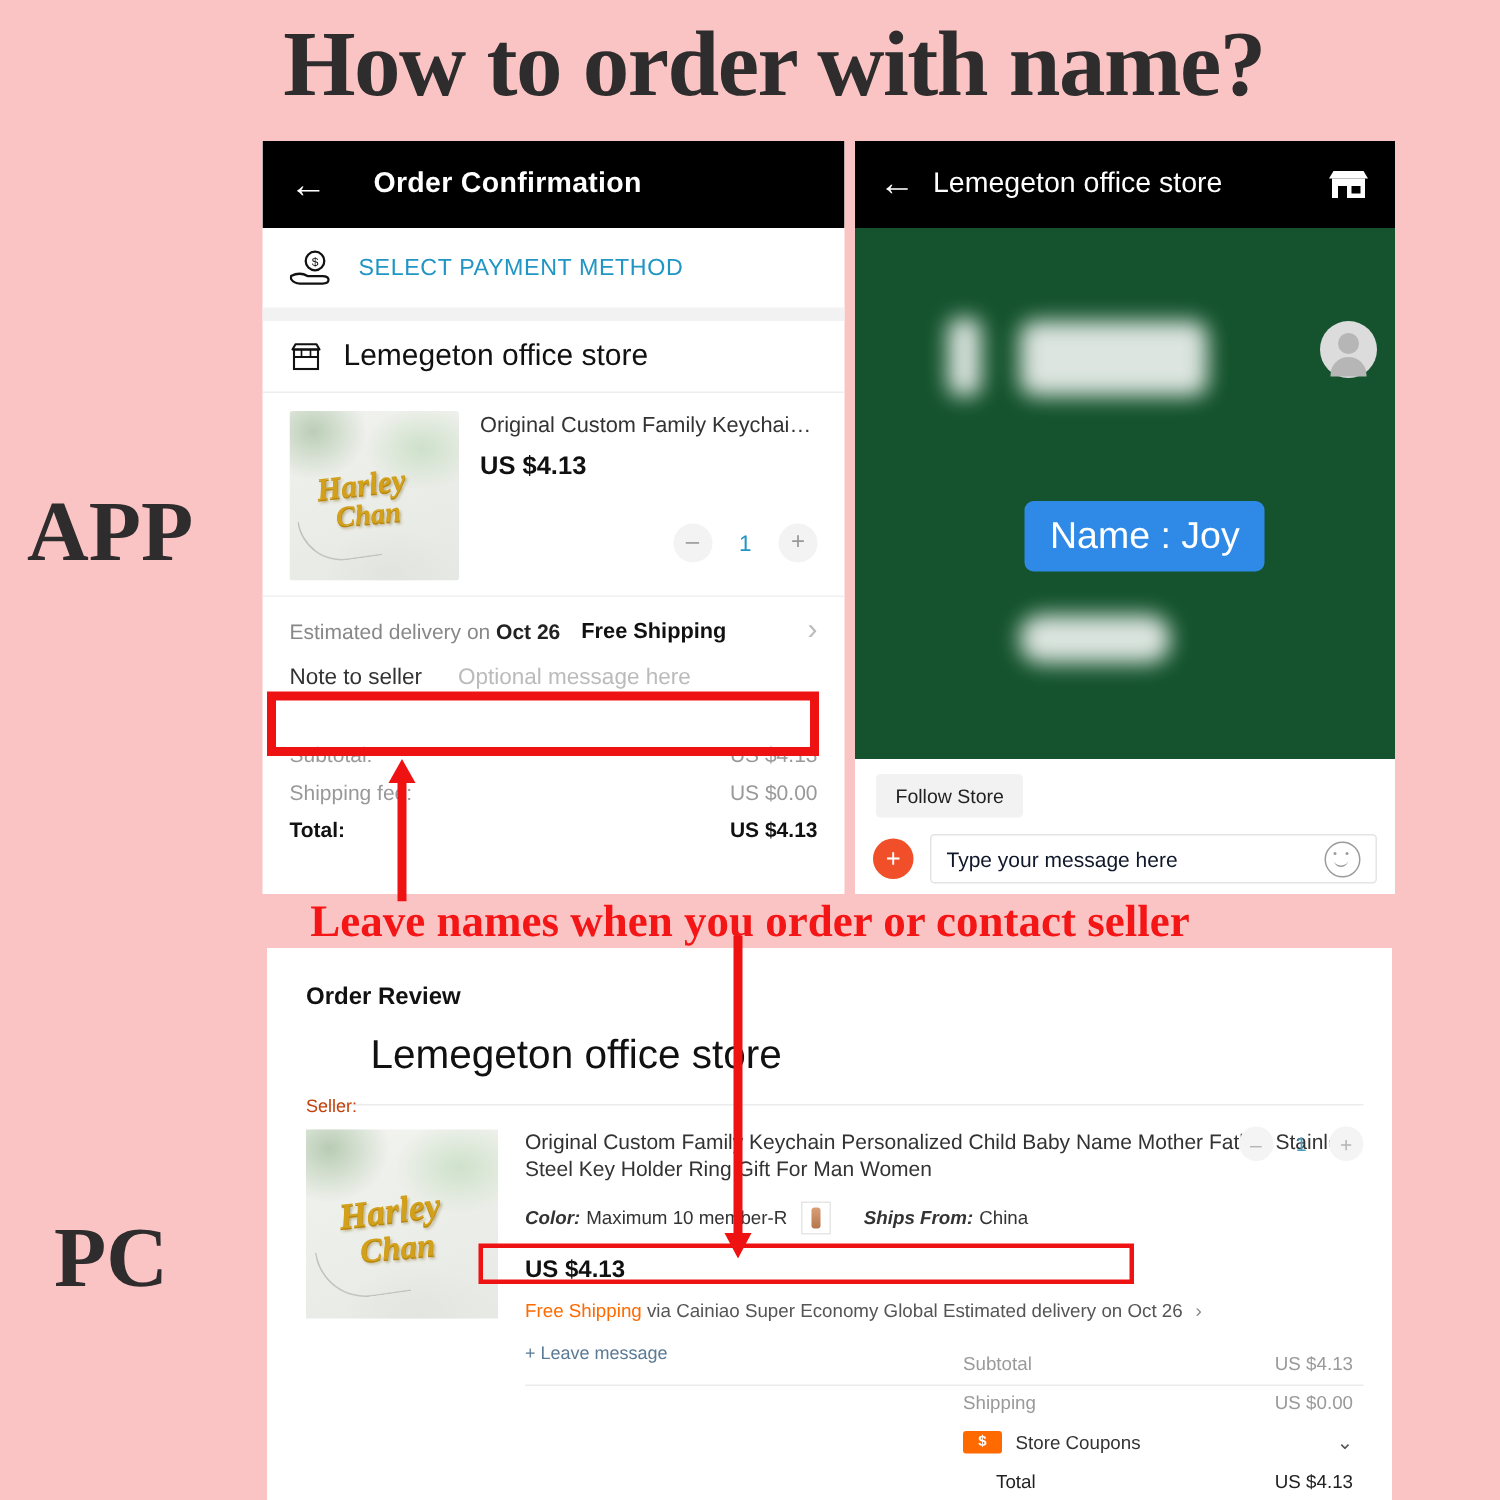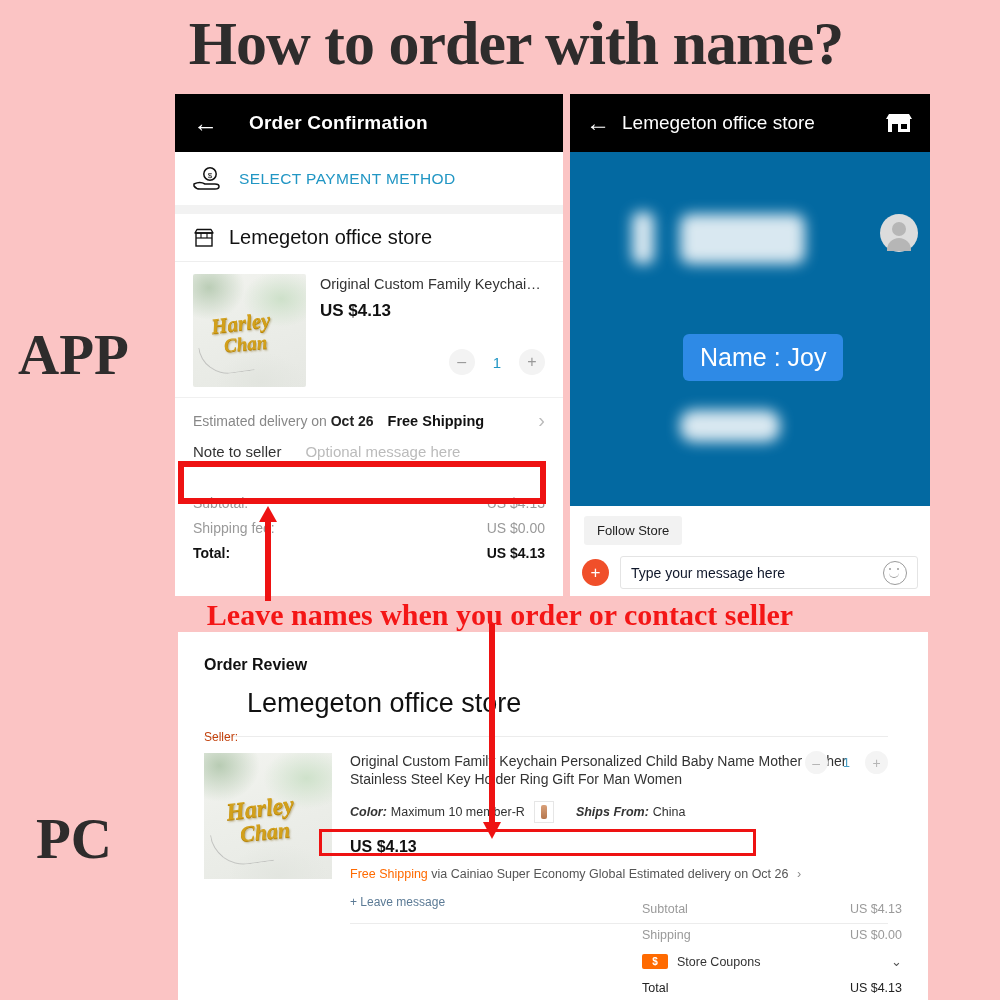--- a/index.html
+++ b/index.html
@@ -118,21 +118,21 @@
   
   #app-right{left:570px;top:94px;width:360px;height:502px;}
   .chatbar{
     height:58px;background:#000;display:flex;align-items:center;padding:0 16px;
     box-sizing:border-box;
   }
   .chatbar .back{color:#fff;font-size:24px;width:30px;flex:0 0 30px;}
   .chatbar .title{color:#fff;font-size:19px;margin-left:6px;flex:1;}
   .chatbar .shop{width:30px;height:24px;flex:0 0 30px;}
   .chatbody{
-    position:relative;height:354px;background:#0369a1;overflow:hidden;
+    position:relative;height:354px;background:#14532d;overflow:hidden;
   }
   .blur{
     position:absolute;background:#fff;filter:blur(7px);opacity:.85;border-radius:8px;
   }
   #b1{left:62px;top:60px;width:22px;height:52px;}
   #b2{left:110px;top:62px;width:125px;height:50px;border-radius:10px;}
   #b3{left:110px;top:258px;width:100px;height:32px;border-radius:14px;}
   .avatar{
     position:absolute;right:12px;top:62px;width:38px;height:38px;border-radius:50%;
     background:#dcdcdc;
@@ -178,21 +178,21 @@
 
   
   #banner{
     position:absolute;left:0;top:598px;width:1000px;text-align:center;
     font-family:"Liberation Serif", serif;font-weight:bold;color:#f41616;
     font-size:30px;white-space:nowrap;
   }
 
   
   #pc{left:178px;top:632px;width:750px;height:368px;}
-  .pc-inner{padding:24px 40px 0 26px;position:relative;}
+  .pc-inner{padding:24px 19px 0 26px;position:relative;}
   .pc-h{font-size:16px;font-weight:bold;color:#111;}
   .pc-seller{position:relative;height:46px;margin-top:14px;}
   .pc-seller .lbl{position:absolute;left:0;top:14px;font-size:12px;color:#c2410c;margin-top:28px;}
   .pc-seller .nm{position:absolute;left:43px;top:0;font-size:27px;color:#111;}
   .pc-rule{border-top:1px solid #ececec;margin-top:2px;}
   .pc-prod{display:flex;padding-top:16px;position:relative;}
   .pc-thumb{
     width:128px;height:126px;flex:0 0 128px;position:relative;overflow:hidden;
     background:
       radial-gradient(ellipse 62px 44px at 80% 20%, rgba(201,223,197,.85) 0%, rgba(201,223,197,0) 70%),
@@ -233,21 +233,21 @@
   .pc-rule2{border-top:1px solid #ececec;margin-top:14px;}
   .pc-qty{position:absolute;right:0;top:14px;display:flex;align-items:center;}
   .pc-qbtn{
     width:23px;height:23px;border-radius:50%;background:#f4f4f4;color:#b5b5b5;
     display:flex;align-items:center;justify-content:center;font-size:14px;
   }
   .pc-qval{color:#4a9ec4;font-size:13px;margin:0 15px;}
   .pc-tot{position:absolute;right:26px;top:270px;width:260px;}
   .pc-tline{display:flex;justify-content:space-between;font-size:12.5px;color:#9a9a9a;margin-bottom:12px;}
   .pc-tline.dark{color:#333;}
-  .pc-tline.final{color:#222;margin-top:6px;}
+  .pc-tline.final{color:#222;margin-top:6px;margin-left:22px;}
   .coupon{display:flex;align-items:center;}
   .cbadge{
     width:26px;height:15px;background:#ff6a00;border-radius:2px;color:#fff;
     font-size:10px;display:flex;align-items:center;justify-content:center;margin-right:9px;
     font-weight:bold;
   }
   .cchev{color:#555;font-size:13px;}
 
   
   #pc-ship-box{

